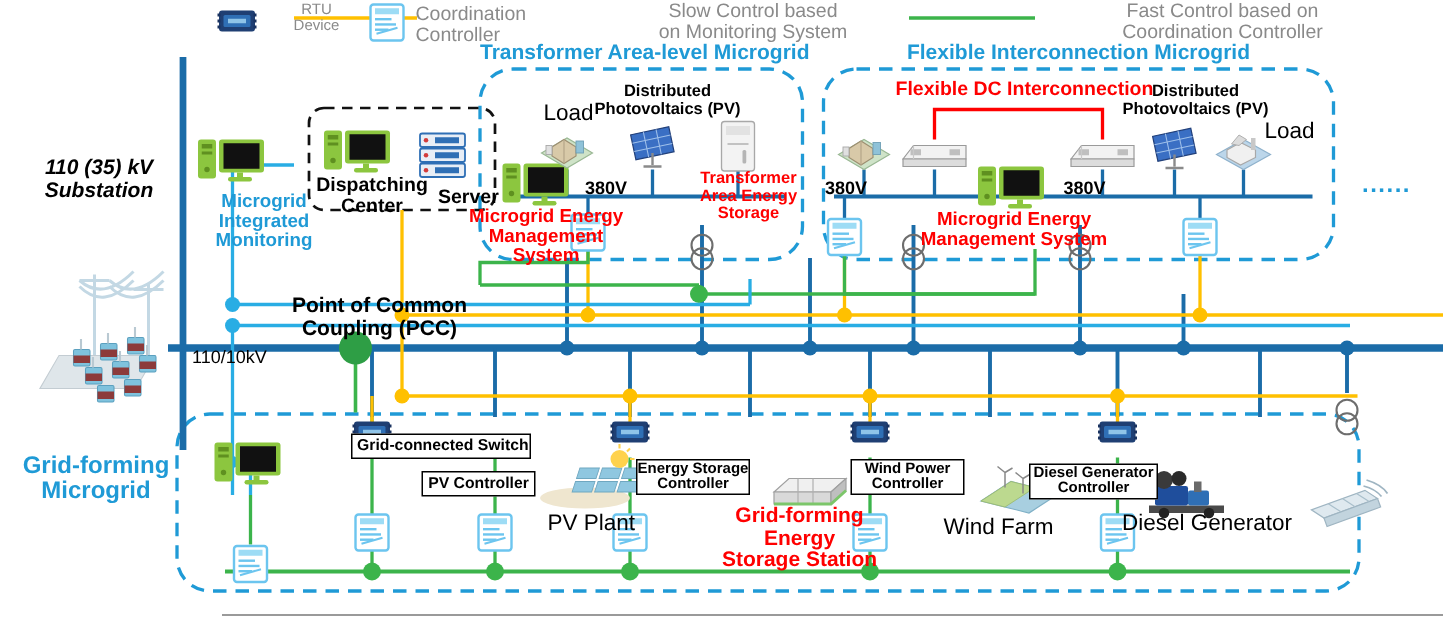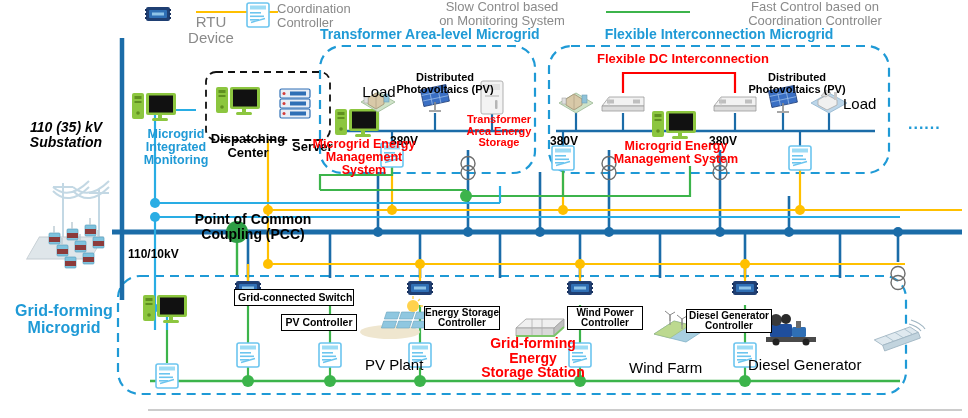--- a/index.html
+++ b/index.html
@@ -3,21 +3,21 @@
 <meta charset="utf-8">
 <style>
   html,body{margin:0;padding:0;background:#fff;}
   body{width:968px;height:418px;position:relative;overflow:hidden;
        font-family:"Liberation Sans",sans-serif;}
   #stage{position:absolute;left:0;top:0;width:968px;height:418px;}
   #svg{position:absolute;left:0;top:0;}
   .lab{position:absolute;white-space:pre;line-height:1.05;}
   .blue{color:#1f9ad6;font-weight:bold;}
   .red{color:#ff0000;font-weight:bold;}
-  .blk{color:#000;margin-top:16px;}
+  .blk{color:#000;}
   .gry{color:#8a8a8a;}
   .ctr{text-align:center;}
   .box{position:absolute;background:#fff;border:1px solid #000;
        text-align:center;line-height:1.0;white-space:pre;}
 </style>
 </head>
 <body>
 
 <div id="stage">
 
@@ -378,37 +378,37 @@
   <use href="#windfarm" x="680" y="326"></use>
   <use href="#diesel" x="790" y="328"></use>
   <use href="#hydro" x="897" y="338"></use>
 
   <use href="#rtu" x="158" y="14"></use>
   <use href="#cc" x="258" y="15"></use>
 
   <line x1="148" y1="410" x2="962" y2="410" stroke="#9a9a9a" stroke-width="1.2"></line>
 </svg>
 
-<div class="lab gry ctr" style="left:176px;top:2px;width:70px;font-size:15px;margin-top:12px;">RTU
+<div class="lab gry ctr" style="left:176px;top:2px;width:70px;font-size:10px;">RTU
 Device</div>
 <div class="lab gry" style="left:277px;top:2px;font-size:13px;">Coordination
 Controller</div>
 <div class="lab gry ctr" style="left:690px;top:0px;width:250px;font-size:13px;">Fast Control based on
 Coordination Controller</div>
 <div class="lab gry ctr" style="left:382px;top:0px;width:240px;font-size:13px;">Slow Control based
 on Monitoring System</div>
 
 <div class="lab blue ctr" style="left:320px;top:27px;width:215px;font-size:14px;">Transformer Area-level Microgrid</div>
 <div class="lab blue ctr" style="left:569px;top:27px;width:300px;font-size:14px;">Flexible Interconnection Microgrid</div>
 <div class="lab blue ctr" style="left:8px;top:303px;width:112px;font-size:16px;">Grid-forming
 Microgrid</div>
 
 <div class="lab blk ctr" style="left:10px;top:104px;width:112px;font-size:14px;font-weight:bold;font-style:italic;">110 (35) kV
 Substation</div>
-<div class="lab blk" style="left:128px;top:232px;font-size:12px;font-weight:bold;">110/10kV</div>
+<div class="lab blk" style="left:128px;top:232px;font-size:12px;font-weight:normal;">110/10kV</div>
 
 <div class="lab blue ctr" style="left:136px;top:128px;width:80px;font-size:12.5px;">Microgrid
 Integrated
 Monitoring</div>
 <div class="lab blk ctr" style="left:204px;top:116px;width:88px;font-size:13px;font-weight:bold;">Dispatching
 Center</div>
 <div class="lab blk" style="left:292px;top:124px;font-size:13px;font-weight:bold;">Server</div>
 
 <div class="lab blk ctr" style="left:178px;top:196px;width:150px;font-size:14px;font-weight:bold;">Point of Common
 Coupling (PCC)</div>

